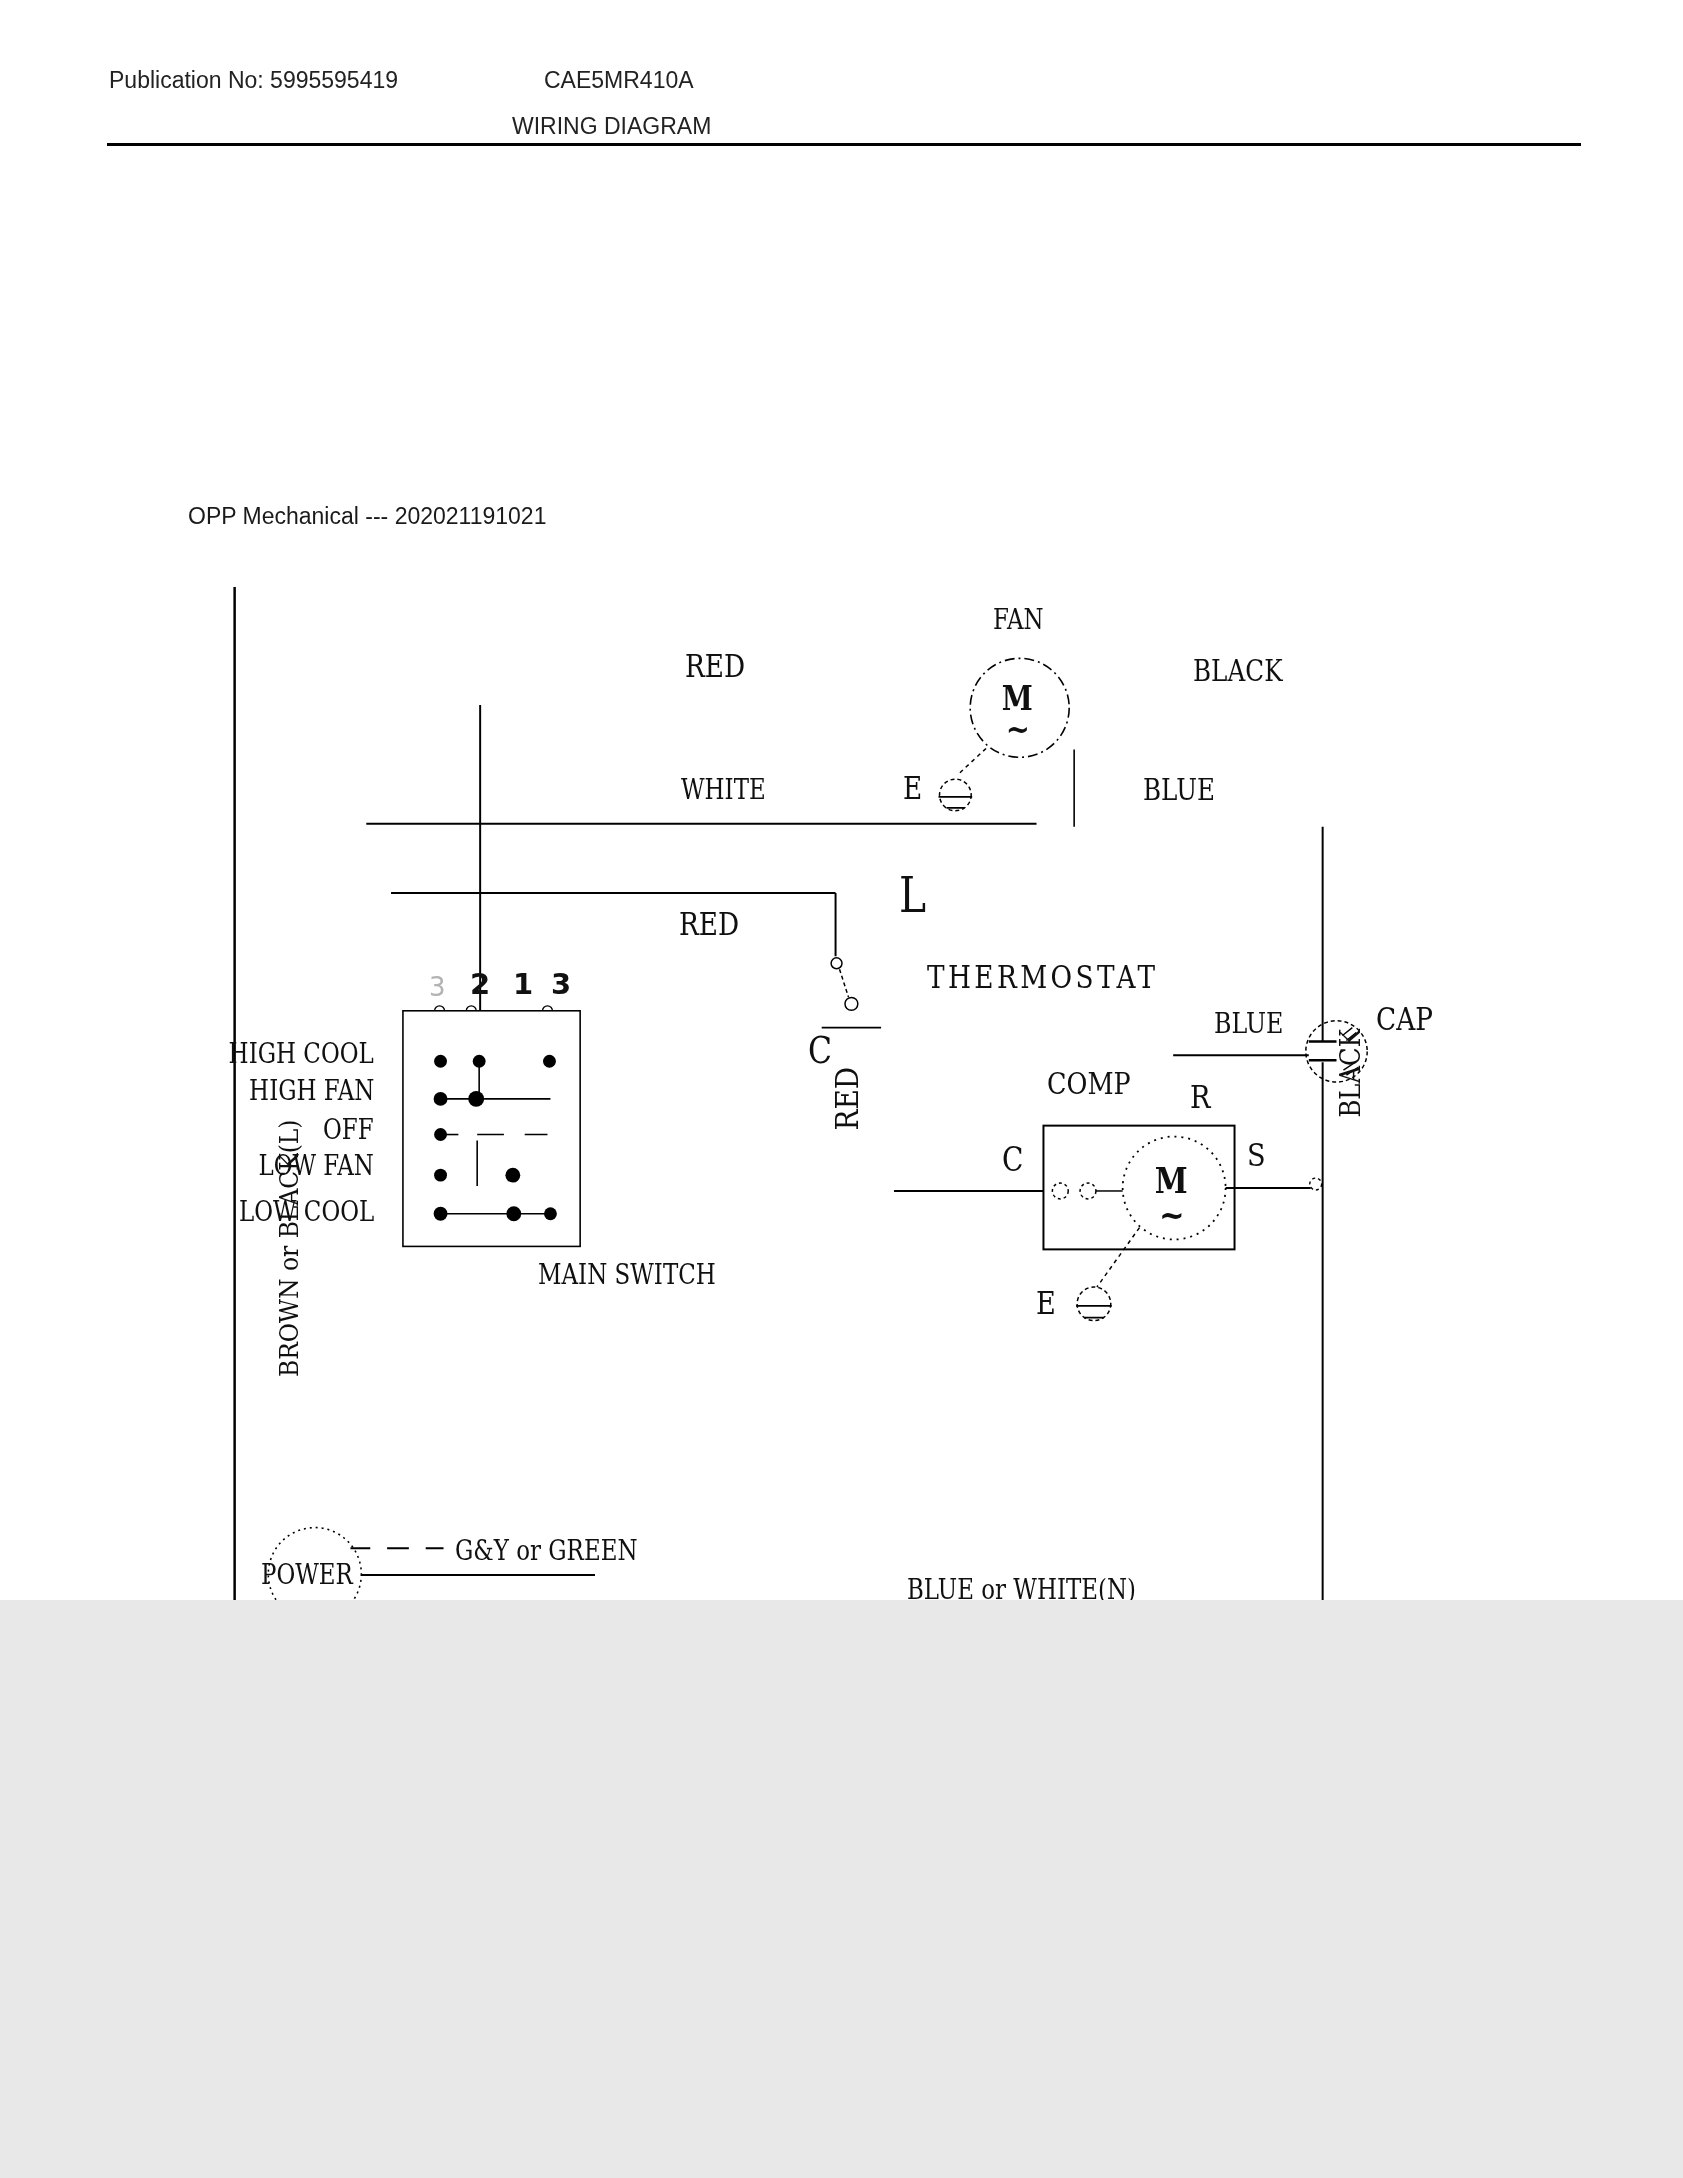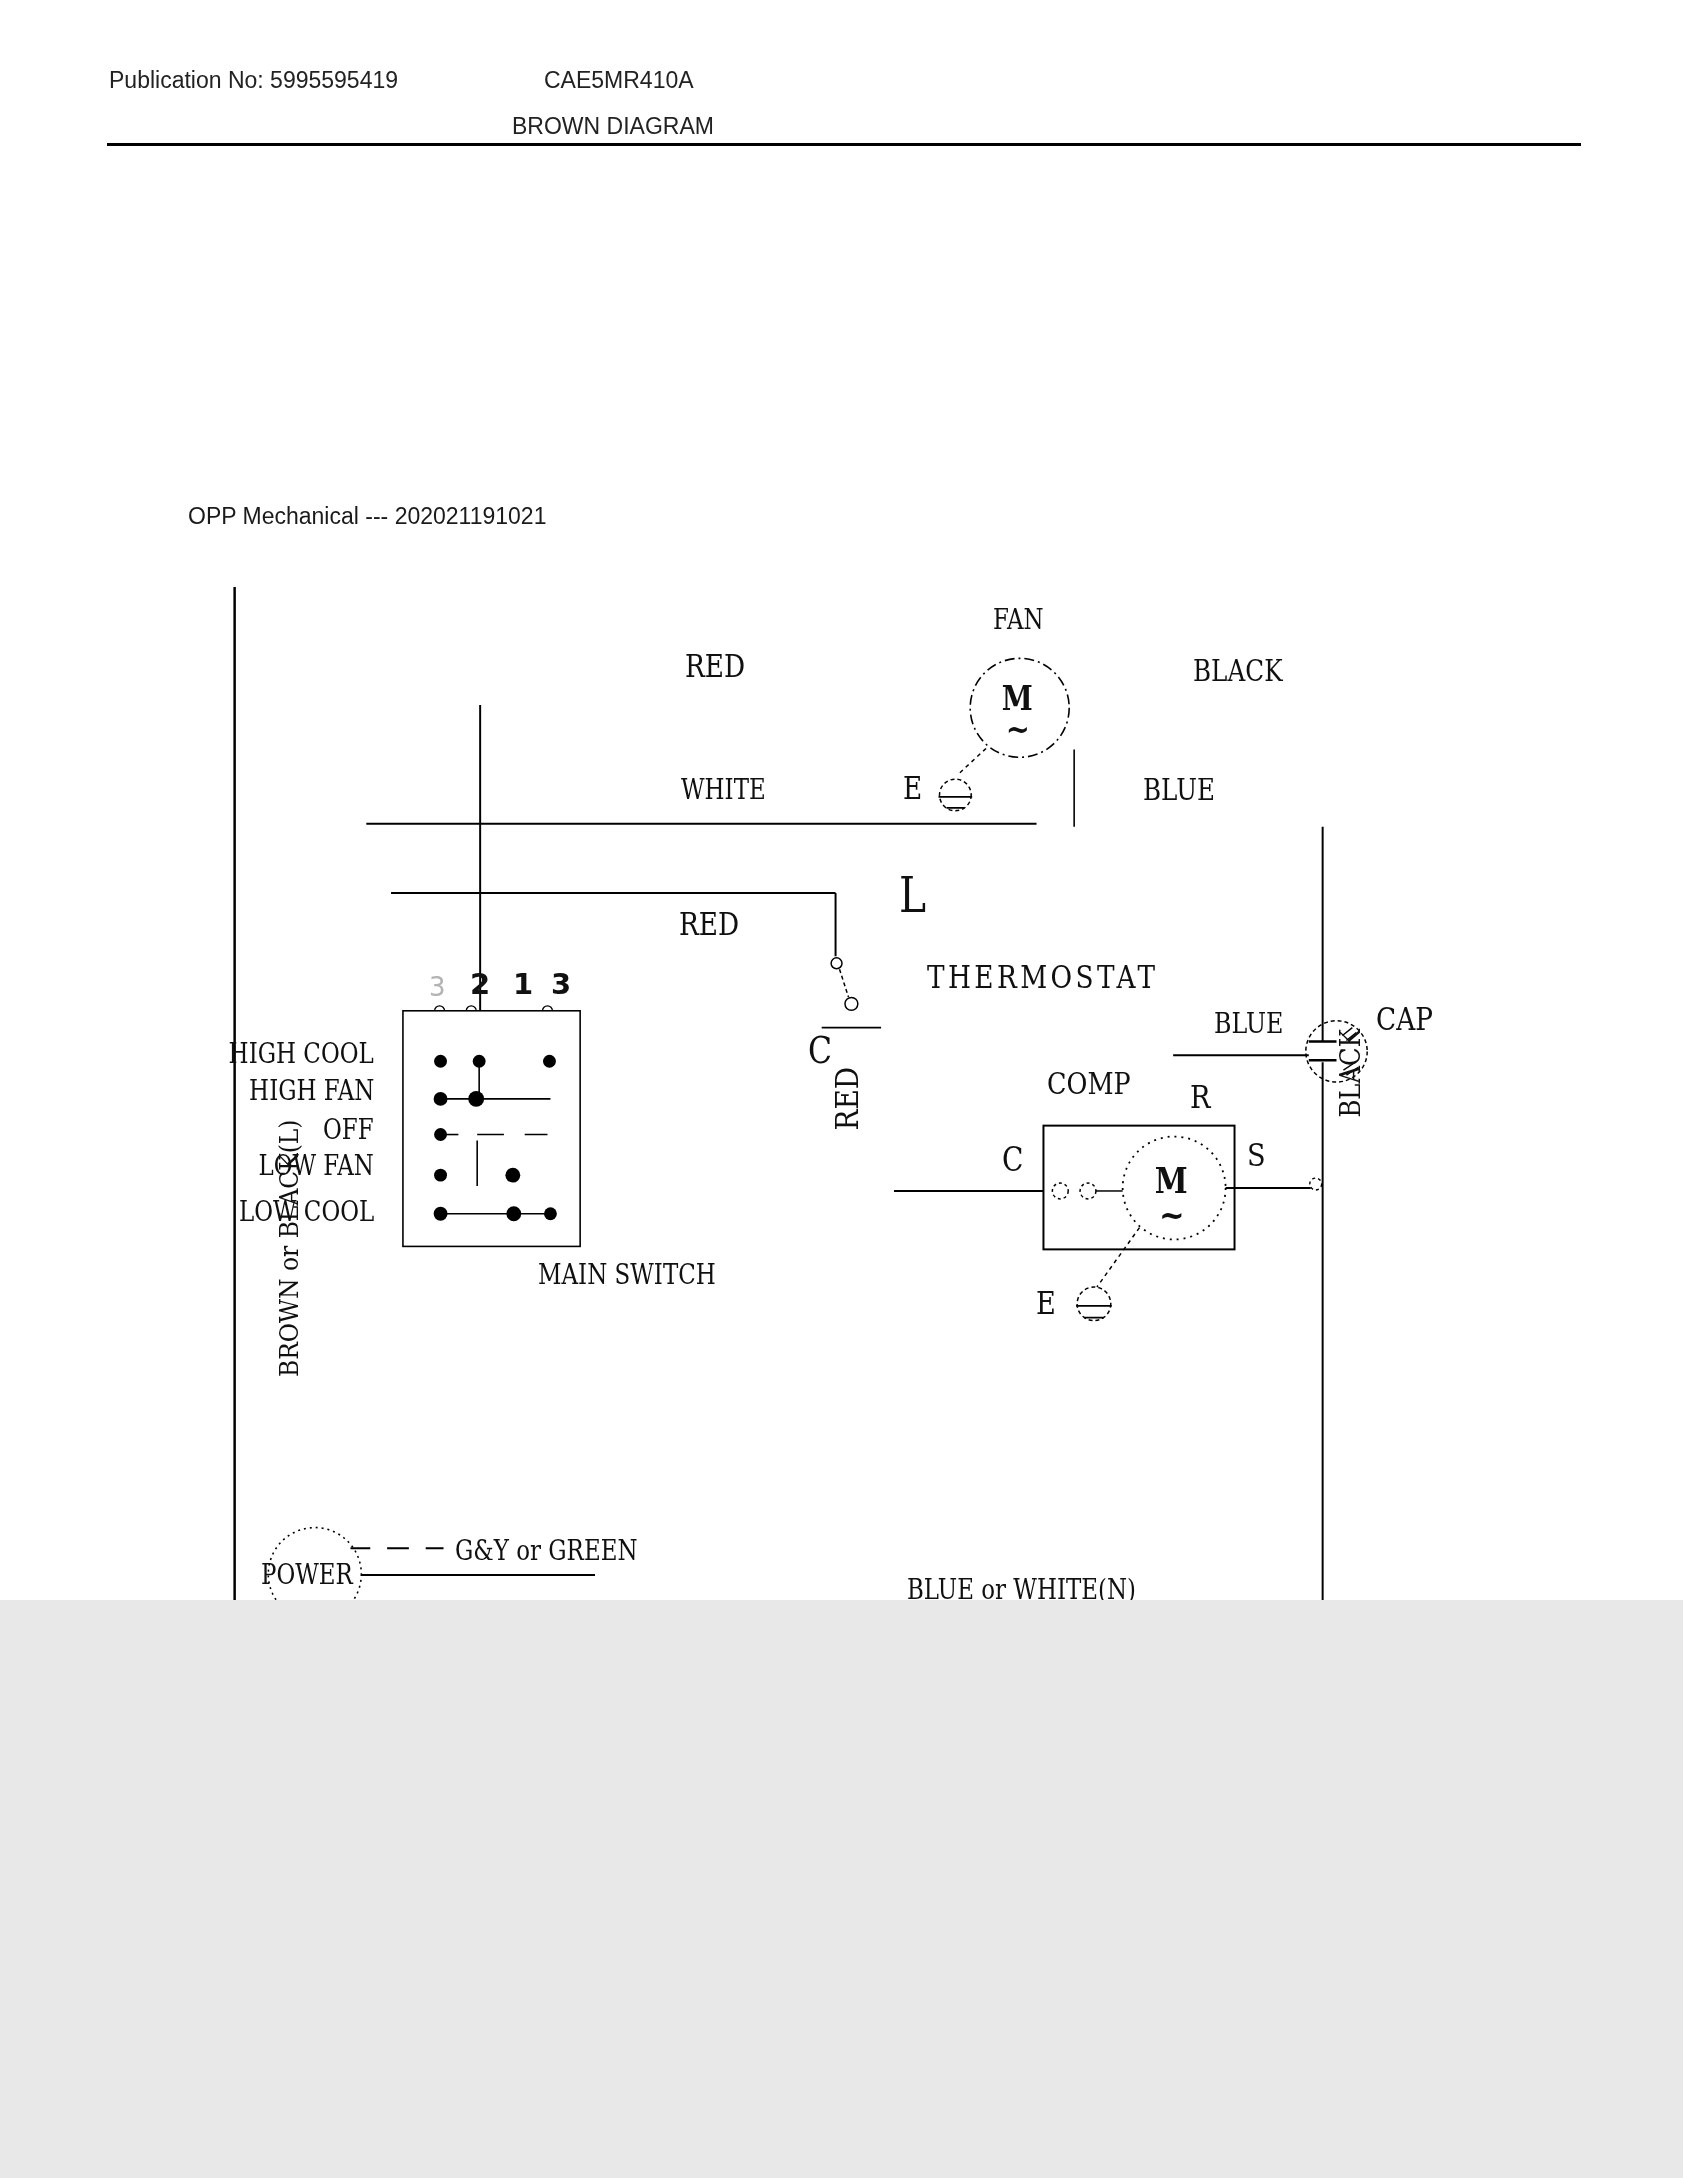--- a/index.html
+++ b/index.html
@@ -47,21 +47,21 @@
   }
   svg.wires { position:absolute; left:0; top:0; }
 </style>
 </head>
 <body>
 
 <div class="page">
 
   <div class="hdr" style="left:109px; top:67px; font-size:23px;">Publication No: 5995595419</div>
   <div class="hdr" style="left:544px; top:67px; font-size:23px;">CAE5MR410A</div>
-  <div class="hdr" style="left:512px; top:113px; font-size:23px;">BROWN DIAGRAM</div>
+  <div class="hdr" style="left:512px; top:113px; font-size:23px;">WIRING DIAGRAM</div>
   <div class="rule" style="left:107px; top:143px; width:1474px; height:3px;"></div>
 
   <div class="dtitle" style="left:188px; top:503px; font-size:23px;">OPP Mechanical --- 202021191021</div>
 
   <svg class="wires" width="1683" height="2178" viewBox="0 0 1700 2200">
 
     <path d="M237,593 V1697" stroke="#000" stroke-width="2.5" fill="none"></path>
     <path d="M237,1697 H1477" stroke="#000" stroke-width="3" fill="none"></path>
 
     <path d="M370,832 H1047" stroke="#000" stroke-width="2" fill="none"></path>

